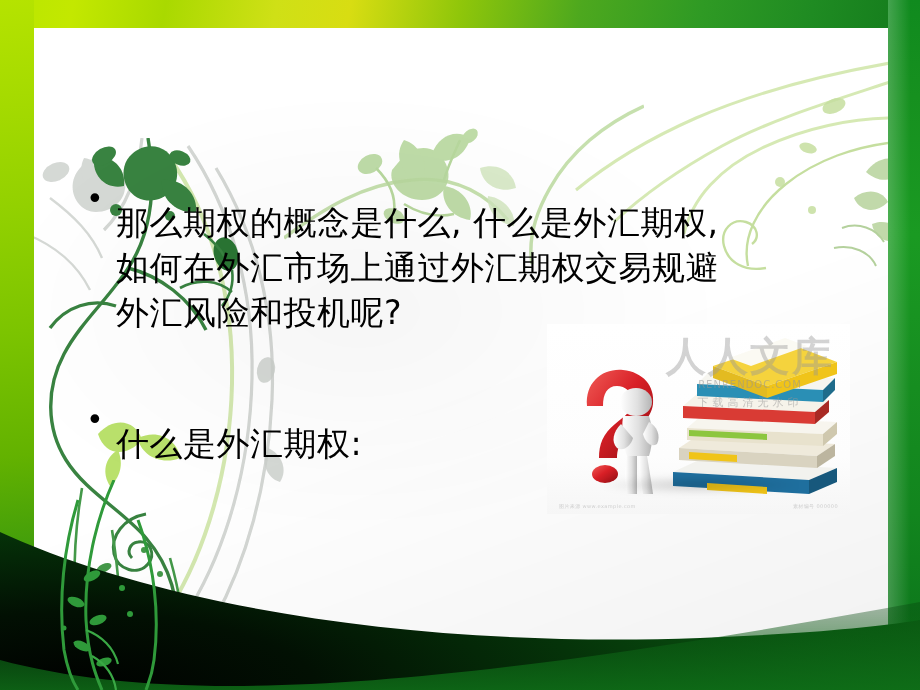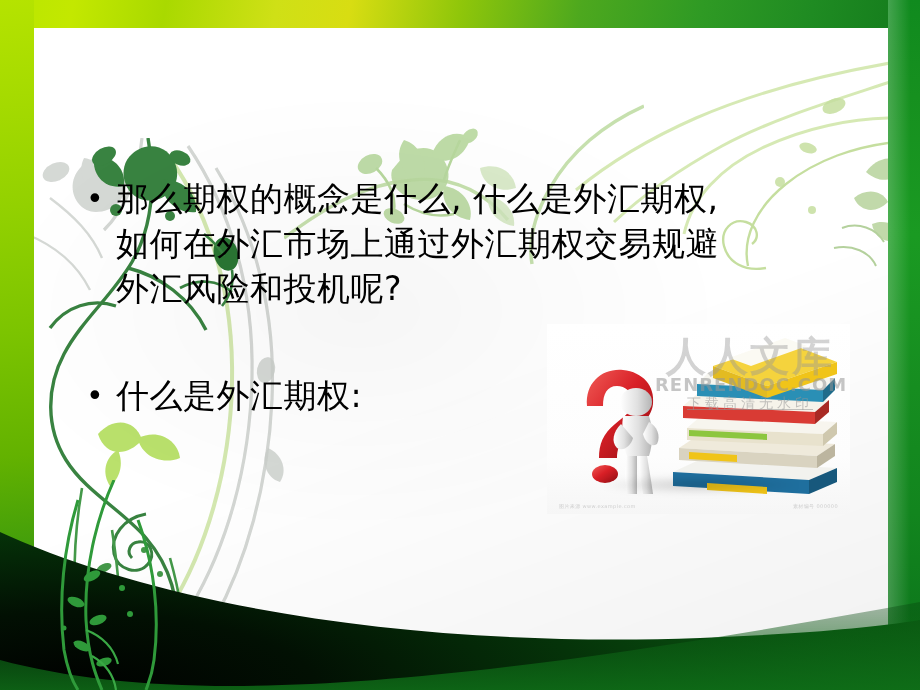--- a/index.html
+++ b/index.html
@@ -132,20 +132,21 @@
     color: #000;
     user-select: none;
   }
   .bullet-text {
     flex: 1 1 auto;
     font-size: 33px;
     line-height: 45px;
     letter-spacing: .5px;
     white-space: pre-wrap;
     font-weight: 400;
+    margin-top: 24px;
   }
   .spacer { height: 62px; }
 
   
   .photo {
     position: absolute;
     left: 513px; top: 296px;
     width: 303px; height: 190px;
     background: linear-gradient(180deg,#ffffff 0%, #fdfdfd 70%, #f6f6f6 100%);
     overflow: hidden;
@@ -187,32 +188,31 @@
   }
   .wm-cn {
     font-size: 40px;
     font-weight: 700;
     color: rgba(150,150,150,.42);
     letter-spacing: 2px;
     line-height: 40px;
     font-family: "DejaVu Sans", "Liberation Sans", sans-serif;
   }
   .wm-url {
-    font-size: 18px;
-    font-weight: 700;
+    font-size: 10px;
+    font-weight: 400;
     color: rgba(150,150,150,.55);
     letter-spacing: 1px;
     line-height: 18px;
   }
   .wm-sub {
-    font-size: 14px;
+    font-size: 11px;
     color: rgba(150,150,150,.55);
     letter-spacing: 4px;
     line-height: 18px;
-    text-decoration: underline;
   }
 </style>
 </head>
 <body>
 
 <div id="slide">
 
   <div class="frame-top"></div>
   <div class="frame-left"></div>
   <div class="frame-right">

